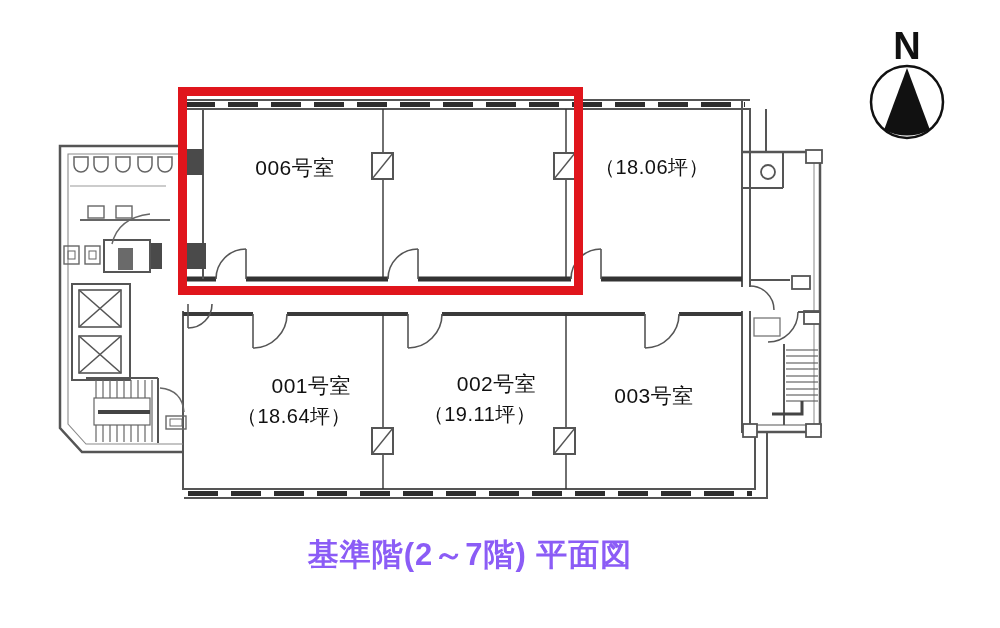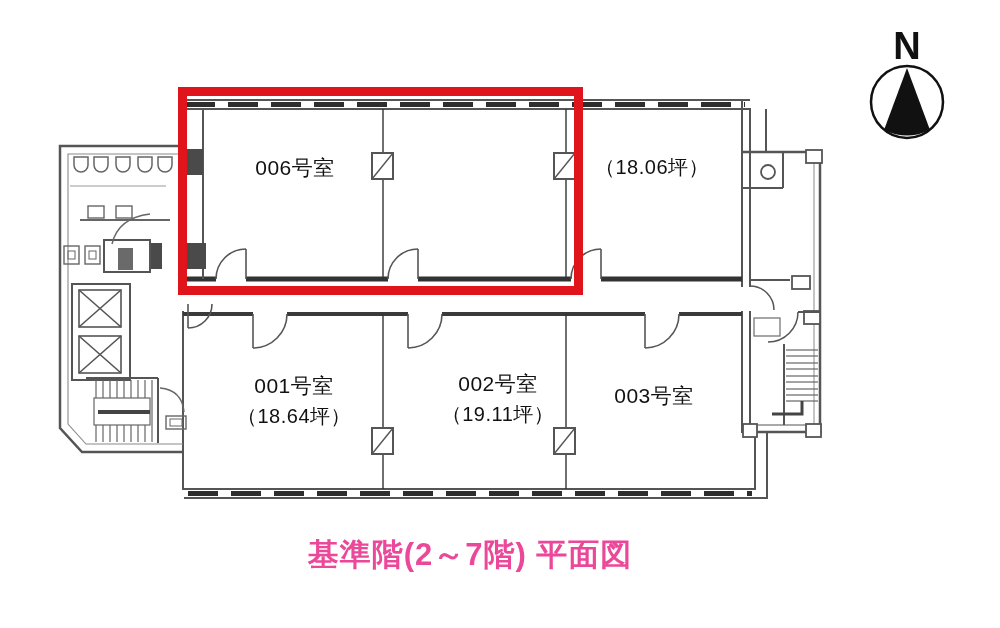--- a/index.html
+++ b/index.html
@@ -2,31 +2,31 @@
 <html><head>
 <meta charset="utf-8">
 <style>
   html,body{margin:0;padding:0;background:#ffffff;}
   #stage{
     position:relative;width:1000px;height:628px;background:#ffffff;overflow:hidden;
     font-family:"Liberation Sans","DejaVu Sans",sans-serif;color:#111;
   }
   #plan-svg{position:absolute;left:0;top:0;}
   .room-label{
-    position:absolute;transform:translateX(-50%);text-align:center;
+    position:absolute;transform:translateX(-50%);text-align:right;
     font-size:20px;line-height:31px;letter-spacing:0.5px;color:#111;white-space:nowrap;
   }
   .room-label .num{font-size:21px;}
   #highlight-box{
     position:absolute;left:178px;top:87px;width:405px;height:208px;
     border:9px solid #e0151c;box-sizing:border-box;background:transparent;
   }
   #caption{
     position:absolute;left:470px;top:534px;transform:translateX(-50%);
-    font-size:31px;font-weight:bold;letter-spacing:1px;white-space:nowrap;color:#ec4899;
+    font-size:31px;font-weight:bold;letter-spacing:1px;white-space:nowrap;color:#8b5cf6;
   }
   #compass-n{
     position:absolute;left:907px;top:26px;transform:translateX(-50%);
     font-size:38px;font-weight:bold;color:#111;line-height:40px;
   }
 </style>
 </head>
 <body>
 
 <div id="stage">
@@ -250,21 +250,21 @@
   </div>
   <div class="room-label" style="left:477px;top:152px">
   </div>
   <div class="room-label" style="left:652px;top:152px">
     <div>（18.06坪）</div>
   </div>
   <div class="room-label" style="left:294px;top:370px">
     <div class="num">001号室</div>
     <div>（18.64坪）</div>
   </div>
-  <div class="room-label" style="left:498px;top:368px">
+  <div class="room-label" style="left:480px;top:368px">
     <div class="num">002号室</div>
     <div>（19.11坪）</div>
   </div>
   <div class="room-label" style="left:654px;top:380px">
     <div class="num">003号室</div>
   </div>
 
   <div id="compass-n">N</div>
 
   <div id="caption">基準階(2～7階) 平面図</div>

